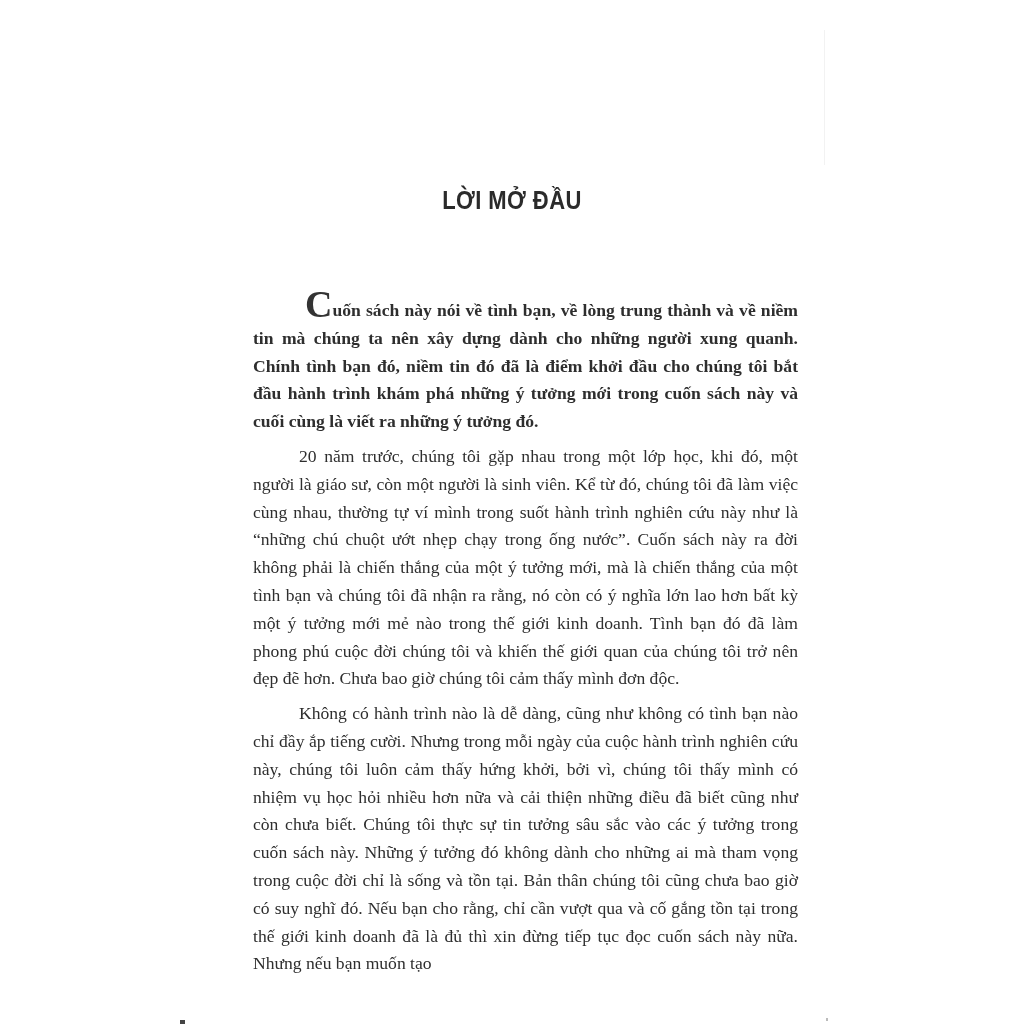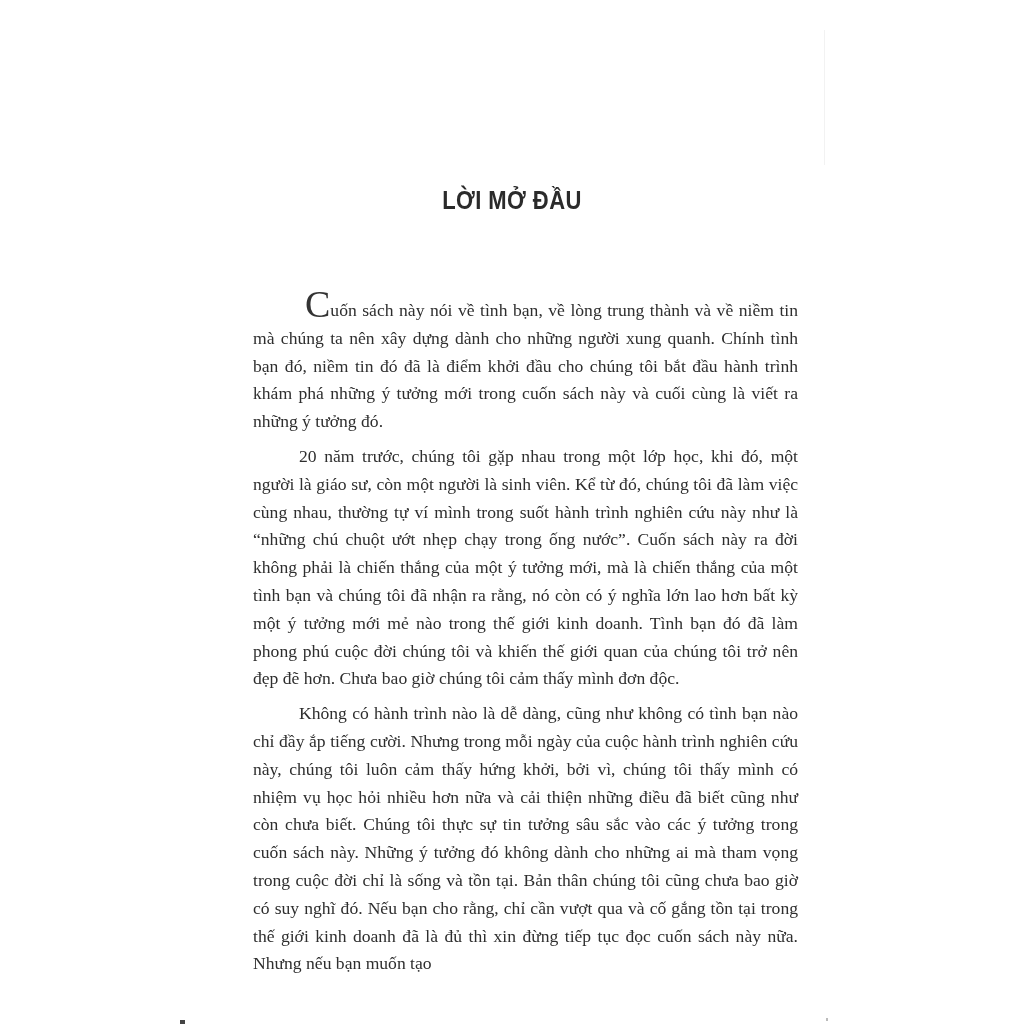--- a/index.html
+++ b/index.html
@@ -12,21 +12,21 @@
       position: absolute; top: 186px; left: 0; width: 1024px; text-align: center;
       font-family: "Liberation Sans", sans-serif; font-weight: bold; font-size: 25px;
       letter-spacing: 0.5px; color: #2b2b2b; transform: scaleX(0.88);
     }
     .body-text {
       position: absolute; left: 253px; top: 294px; width: 545px;
       font-family: "Liberation Serif", serif; font-size: 17.6px; line-height: 27.8px;
       color: #2e2e2e; text-align: justify;
     }
     .body-text p { margin: 0 0 7px 0; text-indent: 46px; }
-    .body-text p.first { text-indent: 0; }
+    .body-text p.first { text-indent: 0; font-weight: bold; }
     .dropcap {
       font-size: 38px; line-height: 20px; color: #333; vertical-align: -1px;
       margin-left: 52px;
     }
     .edge-line {
       position: absolute; left: 824px; top: 30px; width: 1px; height: 135px;
       background: #f2f2f2;
     }
     .mark-left { position: absolute; left: 180px; top: 1020px; width: 5px; height: 4px; background: #444; }
     .mark-right { position: absolute; left: 826px; top: 1018px; width: 2px; height: 3px; background: #bbb; }

